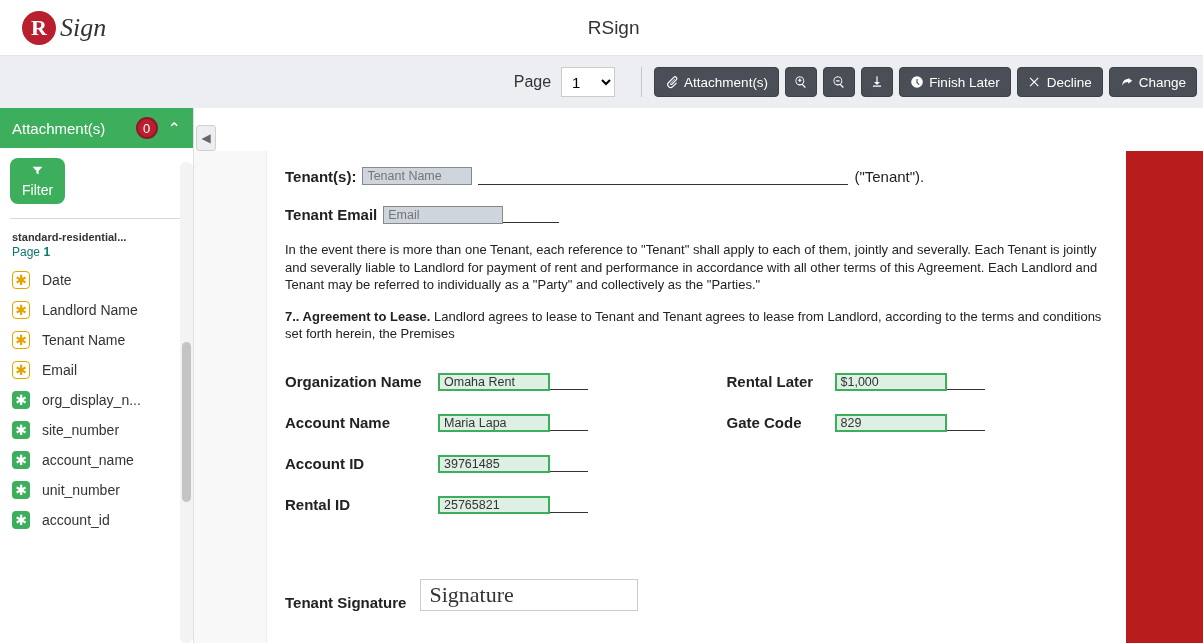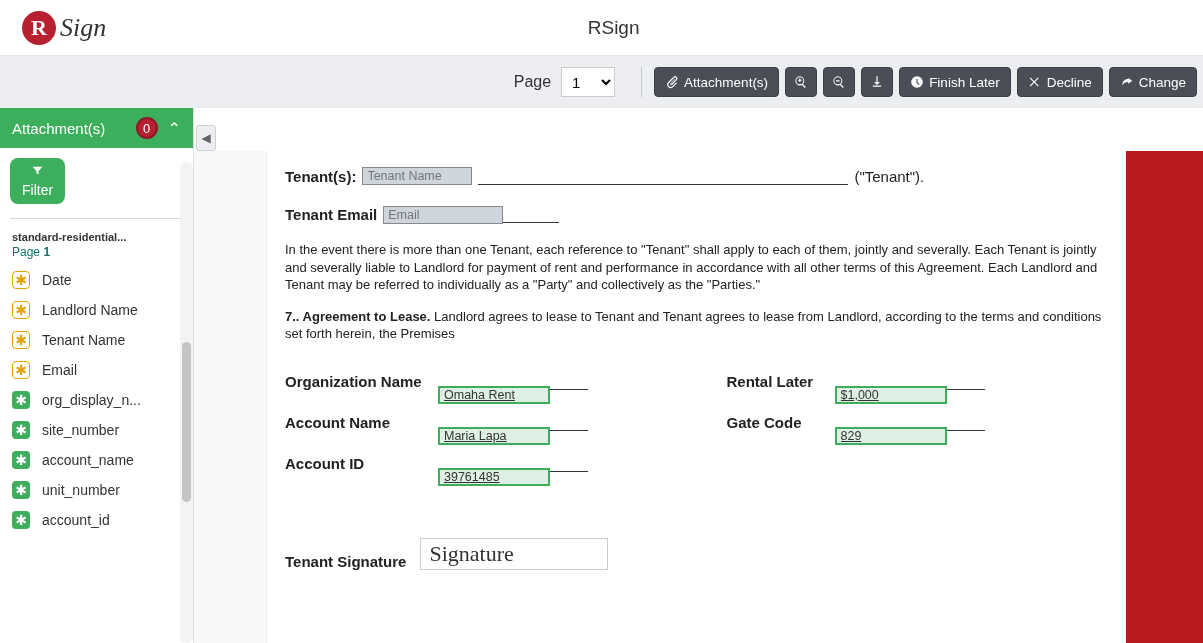--- a/index.html
+++ b/index.html
@@ -62,24 +62,24 @@
   .para { font-size: 13px; line-height: 1.35; margin: 14px 0; color: #222; }
   .para strong { font-weight: bold; }
   
   
   .merge-row { display: flex; gap: 60px; margin-top: 28px; }
   .merge-col { flex: 1; }
   .merge-item { display: flex; align-items: flex-end; gap: 8px; margin-bottom: 22px; }
   .merge-label { font-weight: bold; font-size: 15px; min-width: 145px; }
   .merge-field { border: 2px solid #3dae5b; background: #def0e4; font-size: 12.5px; padding: 1px 4px; height: 18px; width: 112px; color: #333; }
   .merge-under { border-bottom: 1px solid #333; width: 150px; position: relative; display:inline-flex; }
-  .merge-under .merge-field { position: relative; top: 15px; text-decoration: underline; }
+  .merge-under .merge-field { position: relative; top: 2px; }
   
   .sig-row { display: flex; align-items: flex-end; gap: 14px; margin-top: 44px; }
-  .sig-box { border: 1px solid #ccc; width: 188px; height: 32px; display: flex; align-items: center; padding: 0 8px; font-family: cursive; font-size: 22px; color: #333; }
+  .sig-box { border: 1px solid #ccc; width: 218px; height: 32px; display: flex; align-items: center; padding: 0 8px; font-family: cursive; font-size: 22px; color: #333; }
 </style>
 </head>
 <body>
 
 <div class="app-header">
   <div class="logo-wrap">
     <div class="logo-r">R</div>
     <div class="logo-sign">Sign</div>
   </div>
   <div class="app-title">RSign</div>
@@ -241,20 +241,26 @@
             <span class="merge-under">
                 <input class="merge-field" value="Maria Lapa" style="">
               </span>
           </div>
           <div class="merge-item">
             <span class="merge-label">Account ID</span>
             <span class="merge-under">
                 <input class="merge-field" value="39761485" style="">
               </span>
           </div>
+          <div class="merge-item">
+            <span class="merge-label">Rental ID</span>
+            <span class="merge-under">
+                <input class="merge-field" value="25765821" style="">
+              </span>
+          </div>
         </div>
         <div class="merge-col">
           <div class="merge-item">
             <span class="merge-label" style="min-width:100px">Rental Later</span>
             <span class="merge-under">
                 <input class="merge-field" value="$1,000" style="">
               </span>
           </div>
           <div class="merge-item">
             <span class="merge-label" style="min-width:100px">Gate Code</span>

